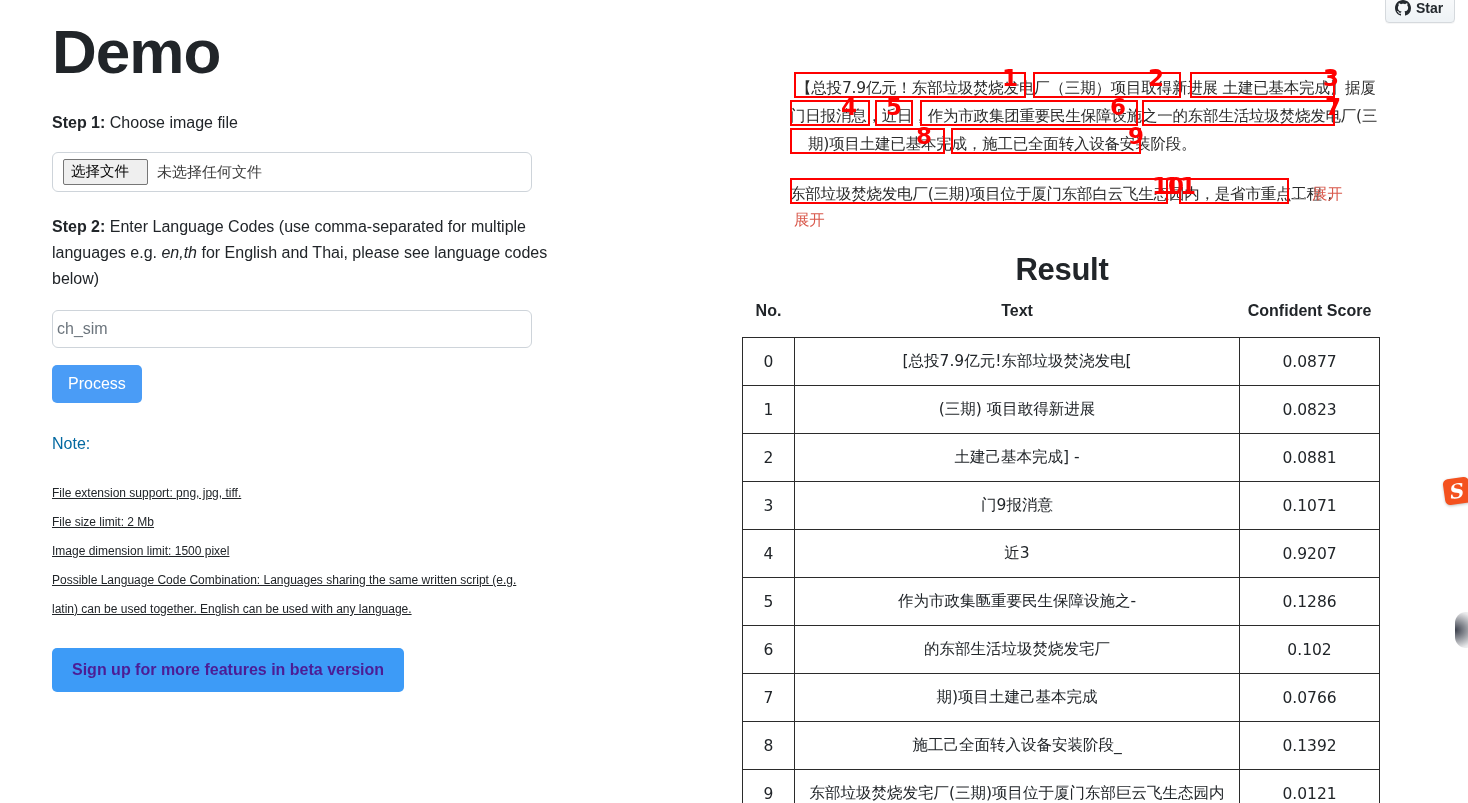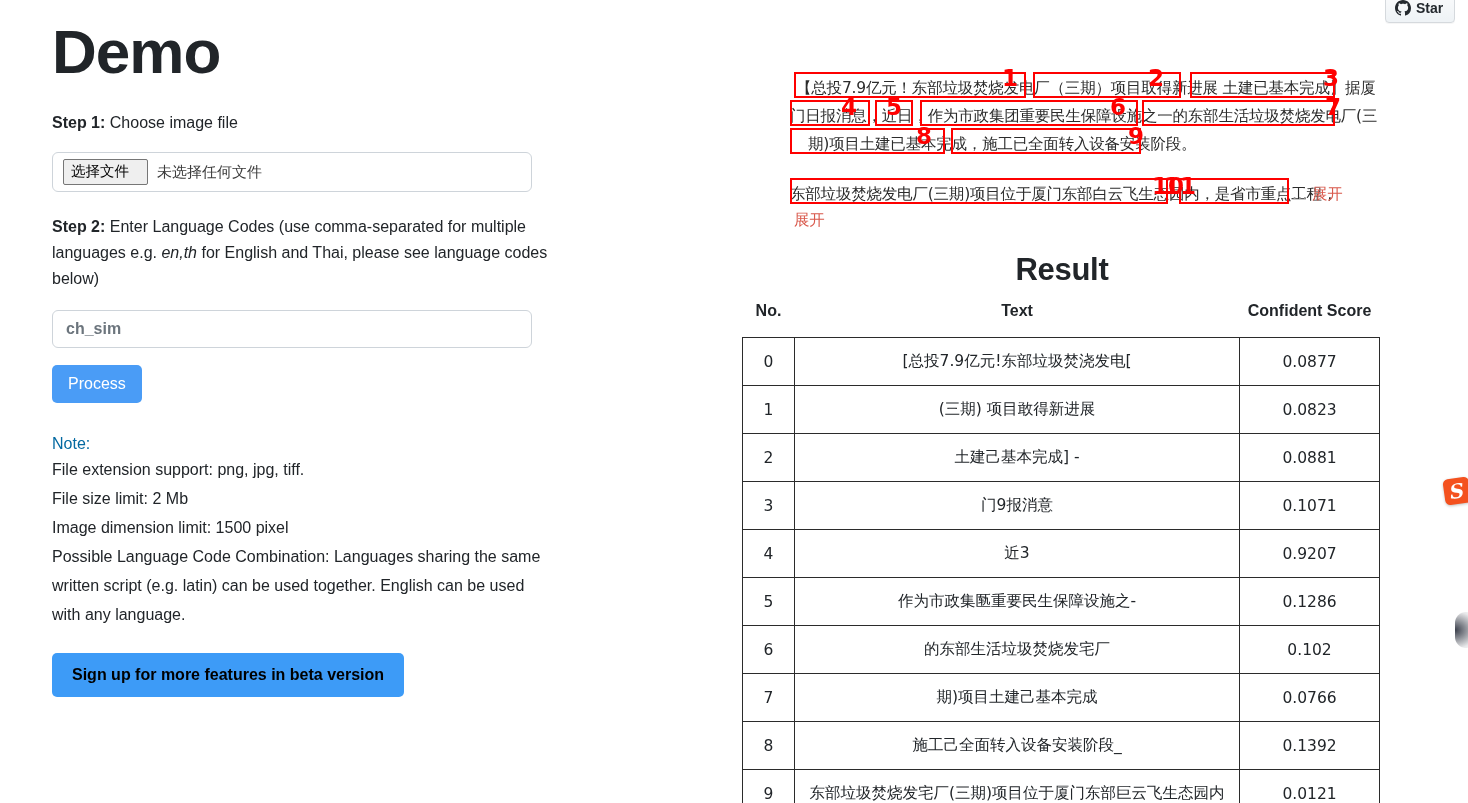--- a/index.html
+++ b/index.html
@@ -82,24 +82,23 @@
   }
 
   .lang-input {
     margin-top: 18px;
     width: 480px; height: 38px;
     border: 1px solid #ced4da;
     border-radius: 6px;
     background: #fff;
     font-size: 16px;
     color: #7f1d1d;
-    padding: 0 13px;
+    padding: 0 4px;
     font-family: "Liberation Sans", sans-serif;
     outline: none;
-    font-weight: bold;
   }
   .lang-input::placeholder { color: #6c757d; }
 
   .process-btn {
     margin-top: 17px;
     display: inline-block;
     background: #4a9cf6;
     color: #fff;
     border: none;
     border-radius: 5px;
@@ -108,30 +107,31 @@
     line-height: 19px;
     cursor: pointer;
     font-family: "Liberation Sans", sans-serif;
   }
 
   .note-head {
     margin-top: 32px;
     font-size: 16px; font-weight: 400; color: #0369a1;
   }
   .note-body {
-    margin-top: 2px;
-    font-size: 16px; color: #212529;
+    margin-top: 26px;
+    font-size: 12px; color: #212529;
     line-height: 29px;
     width: 490px;
+    text-decoration: underline;
   }
   .signup-btn {
     margin-top: 24px;
     display: inline-block;
     background: #3d9bf7;
-    color: #000000;
+    color: #4c1d95;
     border: none;
     border-radius: 5px;
     font-size: 16px; font-weight: 700;
     padding: 12px 20px 13px 20px;
     line-height: 19px;
     cursor: pointer;
     font-family: "Liberation Sans", sans-serif;
   }
 
   

